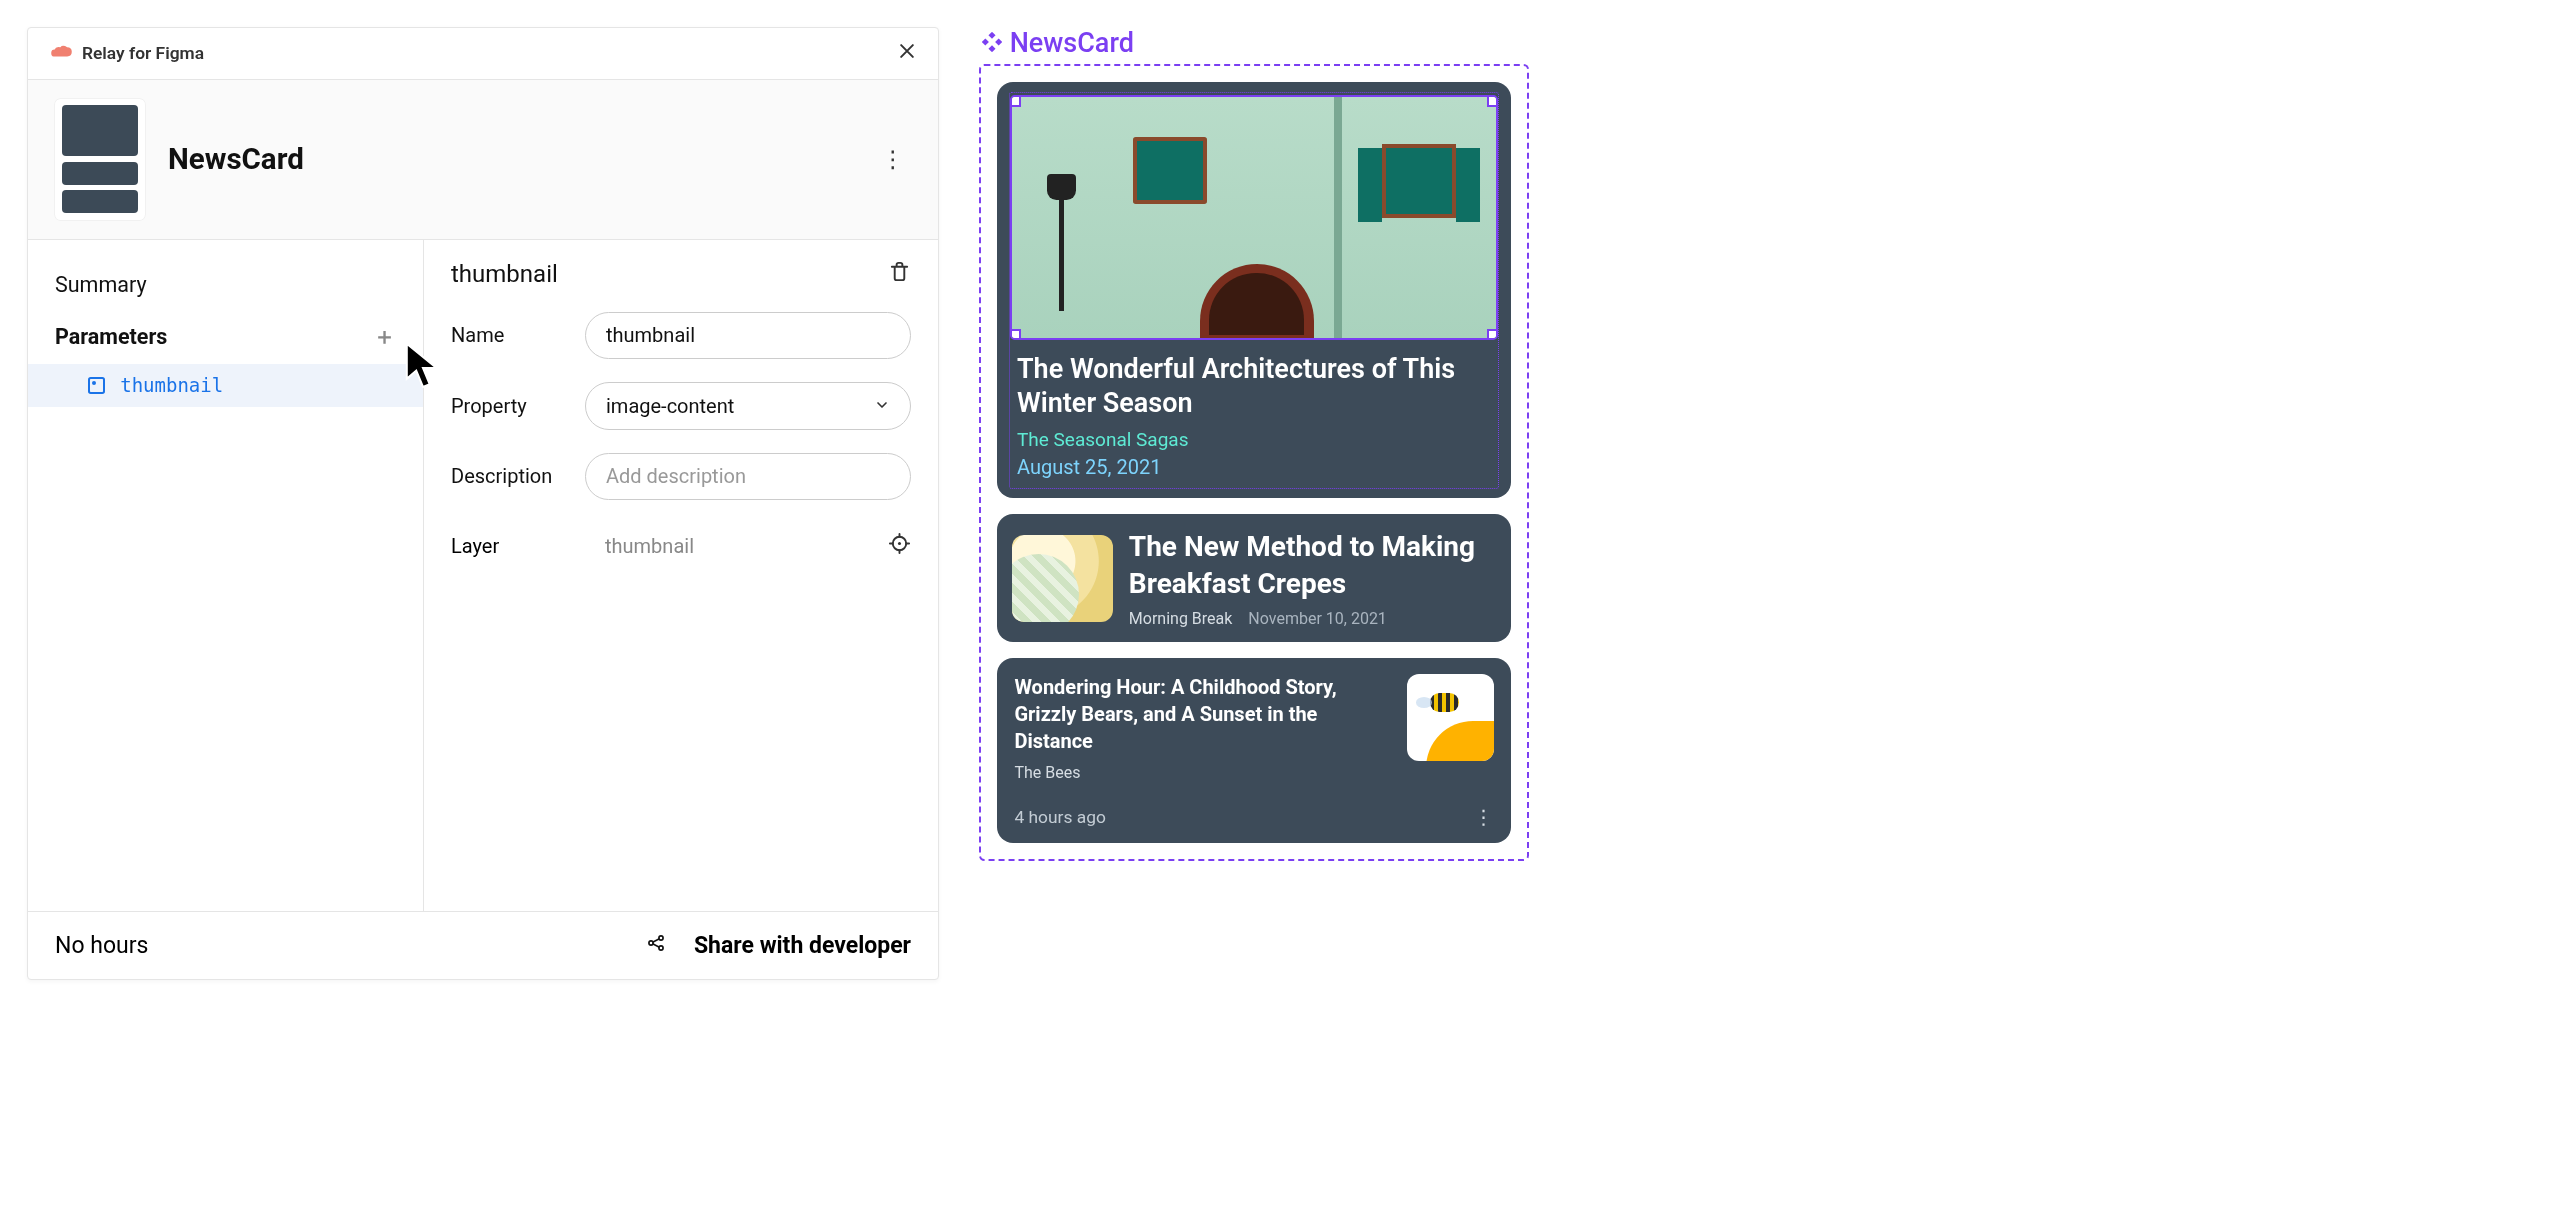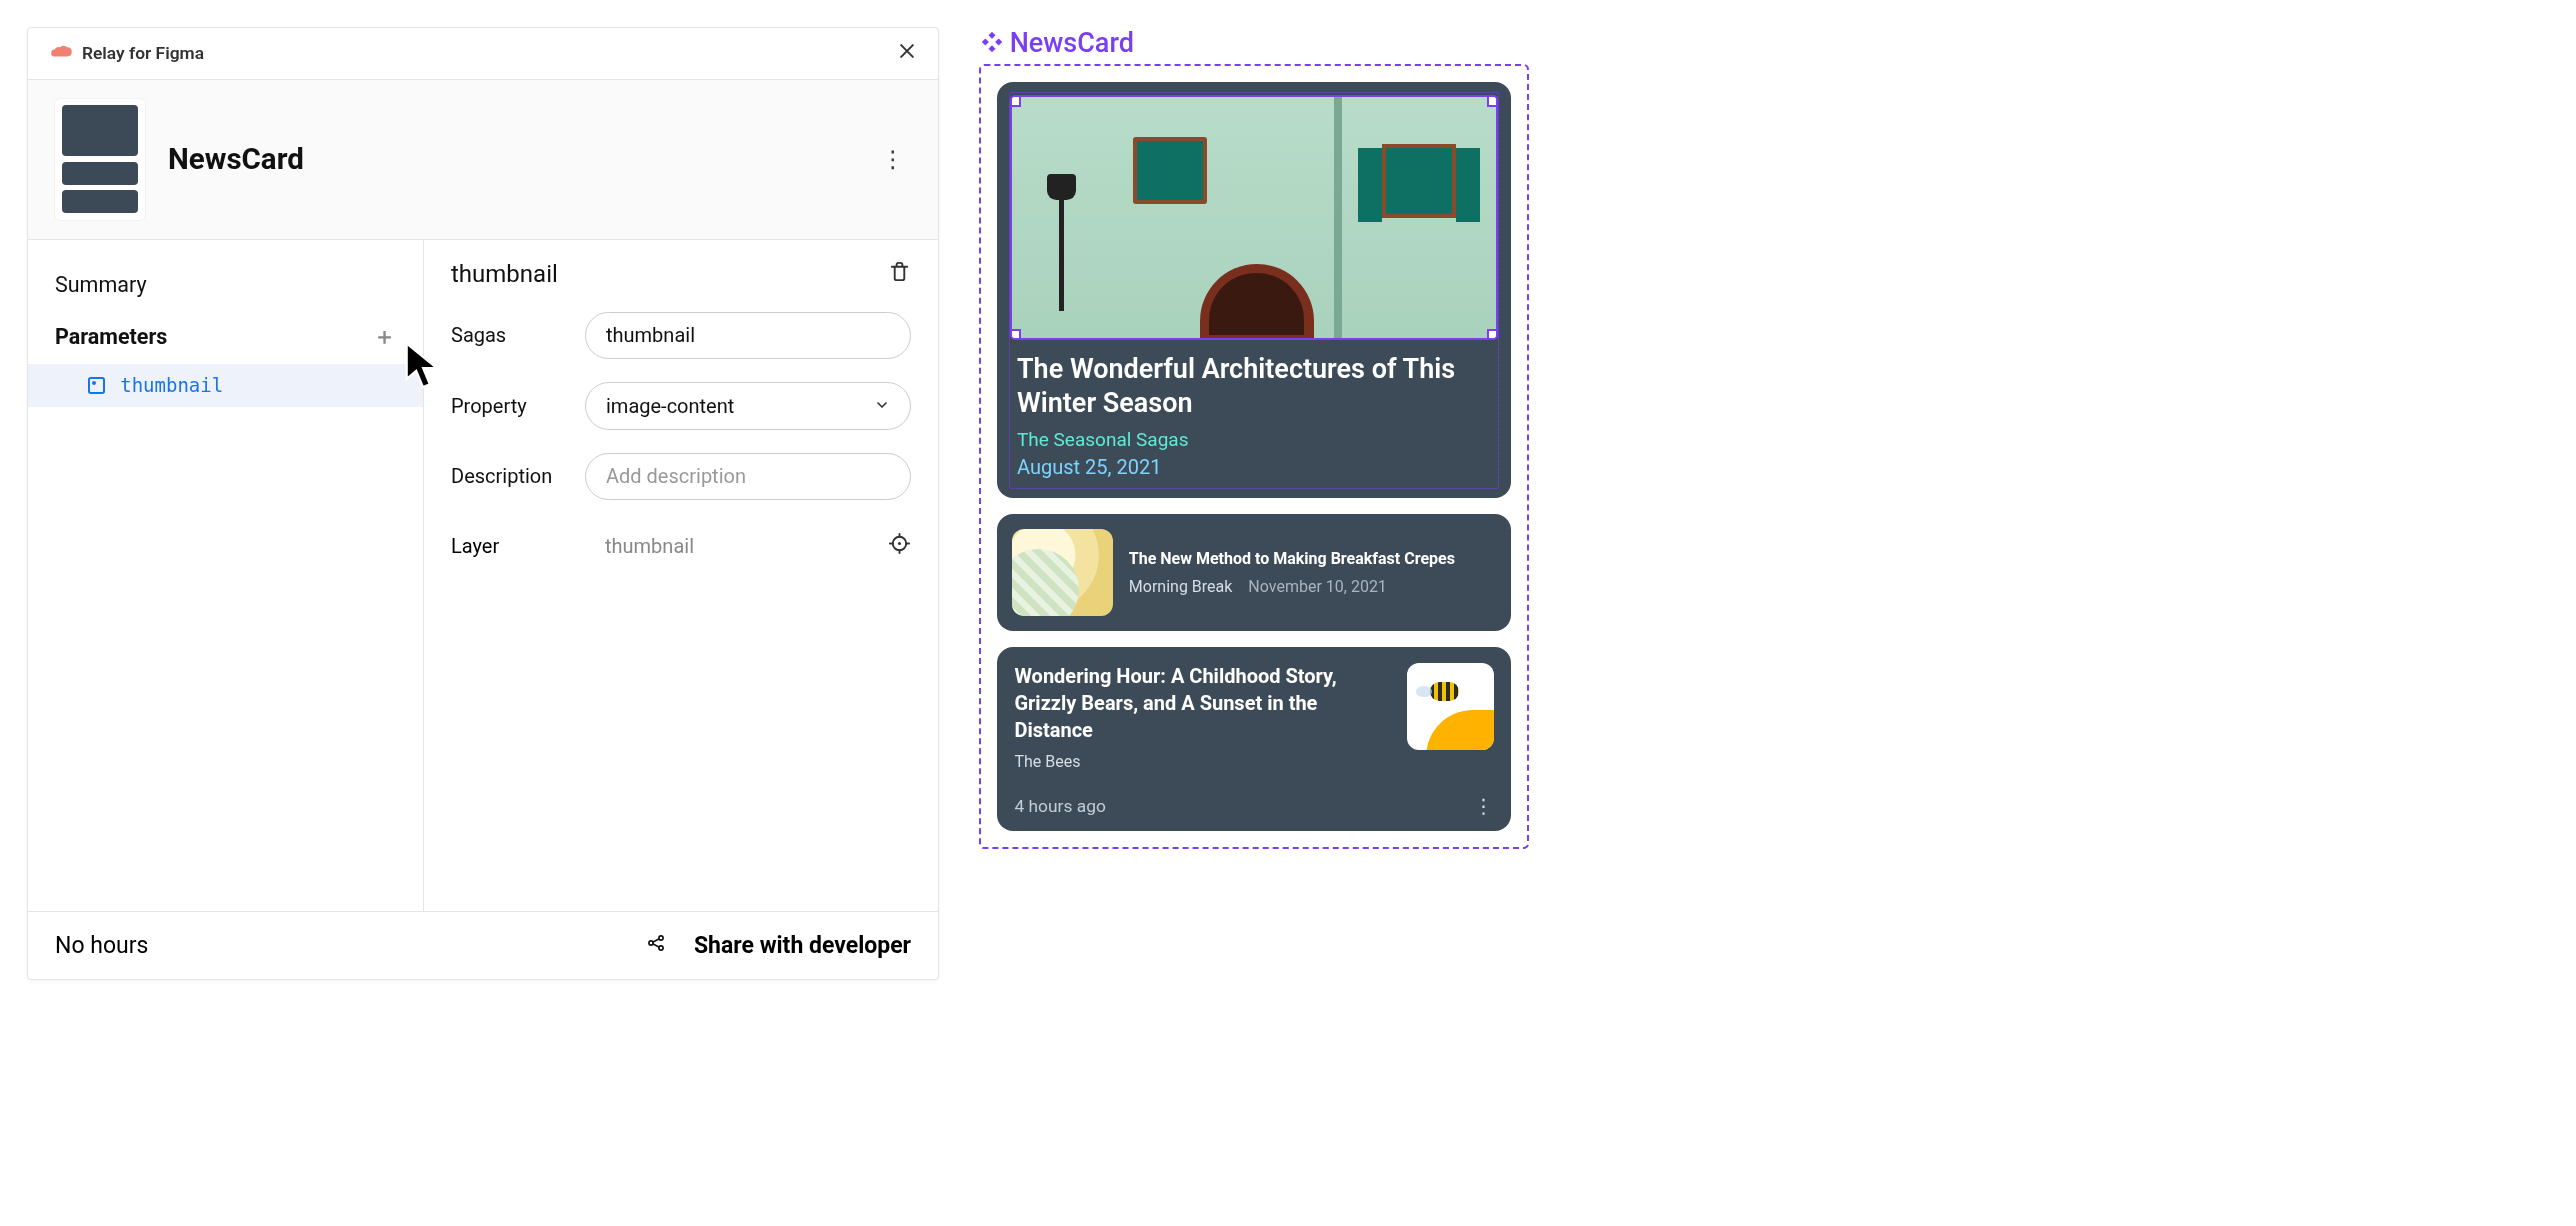--- a/index.html
+++ b/index.html
@@ -310,21 +310,21 @@
   .hero-date{ font-size:20px; color:#7dd3fc;}
 
   .row-card{ display:flex; gap:16px; padding:14.8px; align-items:center;}
   .row-thumb{
     width:101px;height:87px;border-radius:12px;flex-shrink:0;
     position:relative;overflow:hidden;
   }
   .crepe{background:radial-gradient(circle at 30% 30%,#fff7d9 0 35%,#f4e2a0 36% 60%,#e9d27a 61% 100%);}
   .crepe::after{content:'';position:absolute;left:-13.4px;bottom:-13.4px;width:81px;height:81px;border-radius:50%;background:repeating-linear-gradient(45deg,#cfe3c2 0 6.7px,#e8f2e0 6.7px 13.4px);}
   .row-body{flex:1;}
-  .row-title{font-size:16px;font-weight:700;line-height:1.3;margin-bottom:6.7px;}
+  .row-title{font-size:28px;font-weight:700;line-height:1.3;margin-bottom:6.7px;}
   .row-meta{font-size:16px;color:#d6dde3;}
   .row-meta .dim{color:#a9b4bf;margin-left:12px;}
 
   .third-card{ padding:16px 17.4px 13.4px 17.4px; }
   .third-top{display:flex;gap:14.8px;}
   .third-body{flex:1;}
   .third-title{font-size:20px;font-weight:700;line-height:1.35;margin-bottom:8px;}
   .third-sub{font-size:16px;color:#d6dde3;}
   .third-thumb{width:87px;height:87px;border-radius:12px;background:#fff;position:relative;overflow:hidden;flex-shrink:0;}
   .yolk{position:absolute;right:-6.7px;bottom:-6.7px;width:74px;height:47px;background:#ffb200;border-top-left-radius:47px;}
@@ -392,21 +392,21 @@
       <div class="detail-header">
         <span>thumbnail</span>
         <span class="trash">
           <svg width="23" height="23" viewBox="0 0 24 24">
               <path d="M4 7h16M9 7V5a2 2 0 0 1 2-2h2a2 2 0 0 1 2 2v2m2 0v12a2 2 0 0 1-2 2H9a2 2 0 0 1-2-2V7" fill="none" stroke="#333" stroke-width="2" stroke-linecap="round"></path>
             </svg>
         </span>
       </div>
 
       <div class="field-row">
-        <label>Sagas</label>
+        <label>Name</label>
         <div class="field-input">thumbnail</div>
       </div>
 
       <div class="field-row">
         <label>Property</label>
         <div class="field-select">
           <span>image-content</span>
           <span>
             <svg width="16" height="16" viewBox="0 0 24 24">
                 <path d="M6 9l6 6 6-6" fill="none" stroke="#333" stroke-width="2.5" stroke-linecap="round" stroke-linejoin="round"></path>

